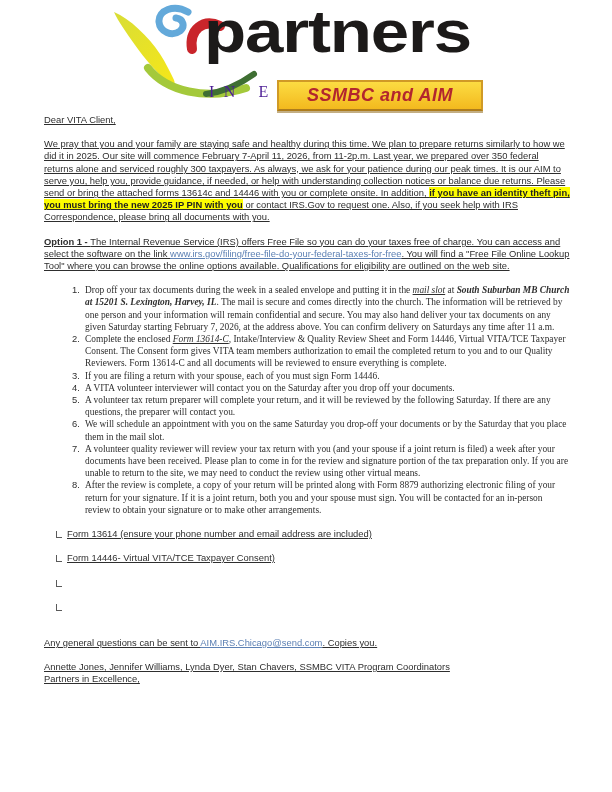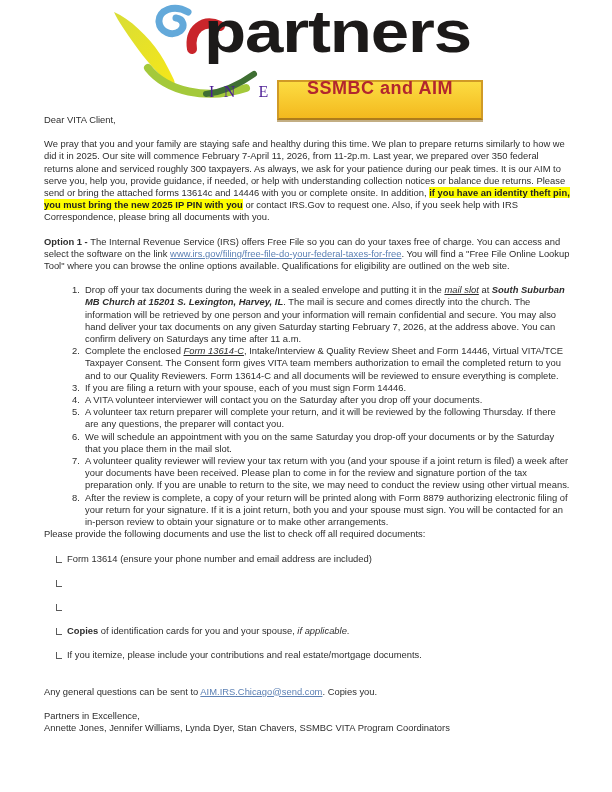--- a/index.html
+++ b/index.html
@@ -17,43 +17,43 @@
     font-family:"Liberation Sans",sans-serif; font-weight:bold;
     font-size:60px; line-height:58px; letter-spacing:-1px; color:#1c1a19;
     transform:scaleX(1.15); transform-origin:left top; white-space:nowrap;
   }
   .logo-tagline {
     position:absolute; left:209px; top:55px;
     font-family:"Liberation Serif","DejaVu Serif",serif;
     font-size:16px; line-height:16px; letter-spacing:9.5px; color:#4c1d95; white-space:nowrap;margin-top:29px;
   }
   .logo-banner {
-    position:absolute; left:277px; top:80px; width:206px; height:40px;
+    position:absolute; left:277px; top:80px; width:206px; height:31px;
     background:linear-gradient(#fcdc42,#f3b91e);
     border:2px solid #d09a26; border-bottom-color:#ad7c1c;
     box-shadow:0 2px 0 rgba(146,108,30,.55);
-    display:flex; justify-content:center;
+    display:flex; align-items:center; justify-content:center;font-style:italic;
   }
   .logo-banner span {
     font-weight:bold; font-size:18px; letter-spacing:.5px; color:#b2262e;
     font-family:"Liberation Sans",sans-serif;
   }
   
   .content { position:absolute; left:44px; top:114px; width:526px; }
-  p { margin:0; }
+  p { margin:0;text-decoration:underline; }
   .mb { margin-bottom:12px; }
   .b { font-weight:bold; }
   .i { font-style:italic; }
   .u { text-decoration:underline; }
   .hl { background:#fdfd00; font-weight:bold; color:#1f1f1f; }
   .link { color:#5d81b4; text-decoration:underline; }
   .steps { margin:0; }
   .step { display:flex; }
   .step-num { flex:none; width:13px; margin-left:28px; }
-  .step-text { flex:1; }
+  .step-text { flex:1;font-family:Liberation Serif, serif; }
   .checklist-item { margin:12px; }
   .cb {
     display:inline-block; width:6px; height:7px; margin-right:5px;
     border-left:1.3px solid #5a5a5a; border-bottom:1.3px solid #5a5a5a;
     vertical-align:-1px;
   }
   .gap12 { height:12px; }
 </style>
 </head>
 <body>
@@ -103,49 +103,47 @@
       <div class="step">
         <span class="step-num">3.</span>
         <span class="step-text"><span>If you are filing a return with your spouse, each of you must sign Form 14446.</span></span>
       </div>
       <div class="step">
         <span class="step-num">4.</span>
         <span class="step-text"><span>A VITA volunteer interviewer will contact you on the Saturday after you drop off your documents.</span></span>
       </div>
       <div class="step">
         <span class="step-num">5.</span>
-        <span class="step-text"><span>A volunteer tax return preparer will complete your return, and it will be reviewed by the following Thursday. If there are any questions, the preparer will contact you.</span></span>
+        <span class="step-text"><span>A volunteer tax return preparer will complete your return, and it will be reviewed by the following Saturday. If there are any questions, the preparer will contact you.</span></span>
       </div>
       <div class="step">
         <span class="step-num">6.</span>
         <span class="step-text"><span>We will schedule an appointment with you on the same Saturday you drop-off your documents or by the Saturday that you place them in the mail slot.</span></span>
       </div>
       <div class="step">
         <span class="step-num">7.</span>
         <span class="step-text"><span>A volunteer quality reviewer will review your tax return with you (and your spouse if a joint return is filed) a week after your documents have been received. Please plan to come in for the review and signature portion of the tax preparation only. If you are unable to return to the site, we may need to conduct the review using other virtual means.</span></span>
       </div>
       <div class="step">
         <span class="step-num">8.</span>
         <span class="step-text"><span>After the review is complete, a copy of your return will be printed along with Form 8879 authorizing electronic filing of your return for your signature. If it is a joint return, both you and your spouse must sign. You will be contacted for an in-person review to obtain your signature or to make other arrangements.</span></span>
       </div>
     </div>
 
-    <p><span>Please provide the following documents and use the list to check off all required documents:</span></p>
 
     <div>
       <p class="checklist-item"><span class="cb"></span><span><span>Form 13614 (ensure your phone number and email address are included)</span></span></p>
+      <p class="checklist-item"><span class="cb"></span><span><span>Form 14446- Virtual VITA/TCE Taxpayer Consent)</span></span></p>
       <p class="checklist-item"><span class="cb"></span></p>
       <p class="checklist-item"><span class="cb"></span></p>
-      <p class="checklist-item"><span class="cb"></span><span><span class="b">Copies</span><span> of identification cards for you and your spouse, </span><span class="i">if applicable</span><span>.</span></span></p>
-      <p class="checklist-item"><span class="cb"></span><span><span>If you itemize, please include your contributions and real estate/mortgage documents.</span></span></p>
     </div>
 
     <div class="gap12"></div>
 
     <p><span>Any general questions can be sent to </span><span class="link">AIM.IRS.Chicago@send.com</span><span>. Copies you.</span></p>
 
     <div class="gap12"></div>
 
+    <p>Annette Jones, Jennifer Williams, Lynda Dyer, Stan Chavers, SSMBC VITA Program Coordinators</p>
     <p>Partners in Excellence,</p>
-    <p>Annette Jones, Jennifer Williams, Lynda Dyer, Stan Chavers, SSMBC VITA Program Coordinators</p>
 
   </div>
 </div>
 
 </body></html>

